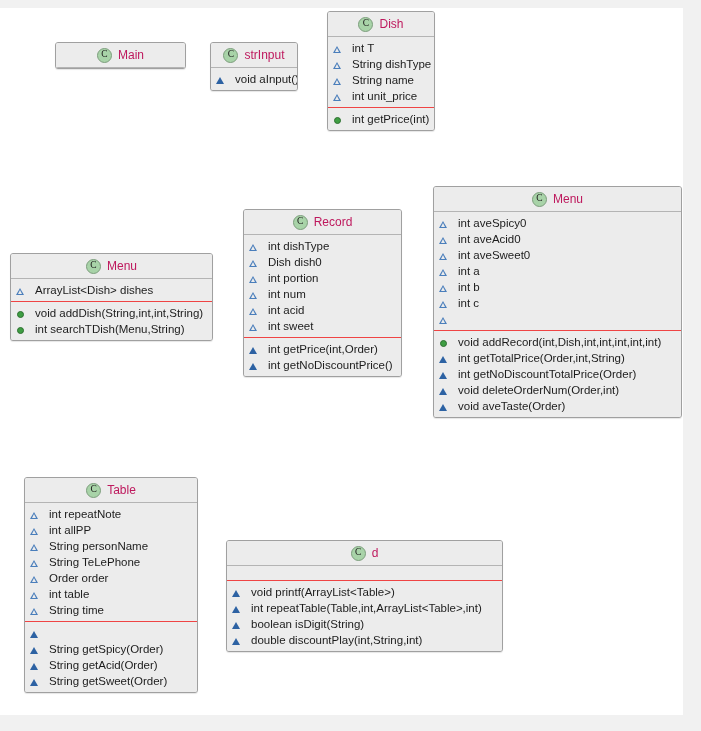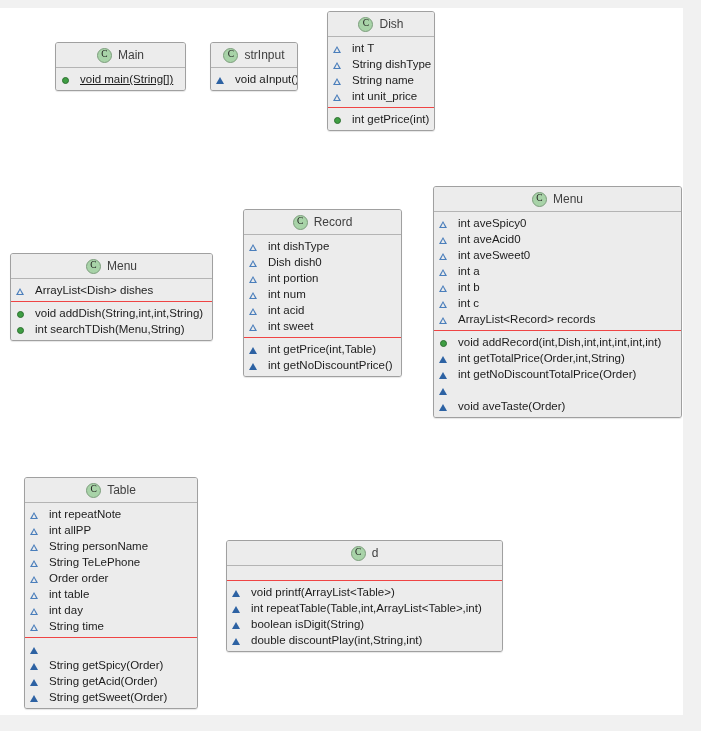--- a/index.html
+++ b/index.html
@@ -63,21 +63,21 @@
   }
   .class-icon span {
     font-size: 9.5px;
     line-height: 1;
     color: #20201f;
     font-family: "Liberation Serif", serif;
     margin-top: -0.5px;
   }
   .class-name {
     font-size: 12px;
-    color: #404040;
+    color: #be185d;
     white-space: nowrap;
   }
   .uml-compartment {
     padding: 3px 0 3px 0;
     background: #ececec;
   }
   .uml-compartment + .uml-compartment {
     border-top: 1px solid #ef4444;
   }
   .uml-compartment.empty {
@@ -150,26 +150,20 @@
 
 <div id="page">
   <div id="canvas">
       <div class="uml-class" style="left: 55px; top: 34px; width: 131px;">
         <div class="uml-header">
           <span class="class-icon">
             <span>C</span>
           </span>
           <span class="class-name">Main</span>
         </div>
-        <div class="uml-compartment">
-          <div class="member">
-            <span class="vis dot-green"></span>
-            <span class="member-label static">void main(String[])</span>
-          </div>
-        </div>
       </div>
       <div class="uml-class" style="left: 210px; top: 34px; width: 88px;">
         <div class="uml-header">
           <span class="class-icon">
             <span>C</span>
           </span>
           <span class="class-name">strInput</span>
         </div>
         <div class="uml-compartment">
           <div class="member">
@@ -263,21 +257,21 @@
             <span class="member-label">int acid</span>
           </div>
           <div class="member">
             <span class="vis tri-open"></span>
             <span class="member-label">int sweet</span>
           </div>
         </div>
         <div class="uml-compartment">
           <div class="member">
             <span class="vis tri-filled"></span>
-            <span class="member-label">int getPrice(int,Table)</span>
+            <span class="member-label">int getPrice(int,Order)</span>
           </div>
           <div class="member">
             <span class="vis tri-filled"></span>
             <span class="member-label">int getNoDiscountPrice()</span>
           </div>
         </div>
       </div>
       <div class="uml-class" style="left: 433px; top: 178px; width: 249px;">
         <div class="uml-header">
           <span class="class-icon">
@@ -305,38 +299,38 @@
           <div class="member">
             <span class="vis tri-open"></span>
             <span class="member-label">int b</span>
           </div>
           <div class="member">
             <span class="vis tri-open"></span>
             <span class="member-label">int c</span>
           </div>
           <div class="member">
             <span class="vis tri-open"></span>
-            <span class="member-label">ArrayList&lt;Record&gt; records</span>
           </div>
         </div>
         <div class="uml-compartment">
           <div class="member">
             <span class="vis dot-green"></span>
             <span class="member-label">void addRecord(int,Dish,int,int,int,int,int)</span>
           </div>
           <div class="member">
             <span class="vis tri-filled"></span>
             <span class="member-label">int getTotalPrice(Order,int,String)</span>
           </div>
           <div class="member">
             <span class="vis tri-filled"></span>
             <span class="member-label">int getNoDiscountTotalPrice(Order)</span>
           </div>
           <div class="member">
             <span class="vis tri-filled"></span>
+            <span class="member-label">void deleteOrderNum(Order,int)</span>
           </div>
           <div class="member">
             <span class="vis tri-filled"></span>
             <span class="member-label">void aveTaste(Order)</span>
           </div>
         </div>
       </div>
       <div class="uml-class" style="left: 24px; top: 469px; width: 174px;">
         <div class="uml-header">
           <span class="class-icon">
@@ -361,24 +355,20 @@
             <span class="vis tri-open"></span>
             <span class="member-label">String TeLePhone</span>
           </div>
           <div class="member">
             <span class="vis tri-open"></span>
             <span class="member-label">Order order</span>
           </div>
           <div class="member">
             <span class="vis tri-open"></span>
             <span class="member-label">int table</span>
-          </div>
-          <div class="member">
-            <span class="vis tri-open"></span>
-            <span class="member-label">int day</span>
           </div>
           <div class="member">
             <span class="vis tri-open"></span>
             <span class="member-label">String time</span>
           </div>
         </div>
         <div class="uml-compartment">
           <div class="member">
             <span class="vis tri-filled"></span>
           </div>

